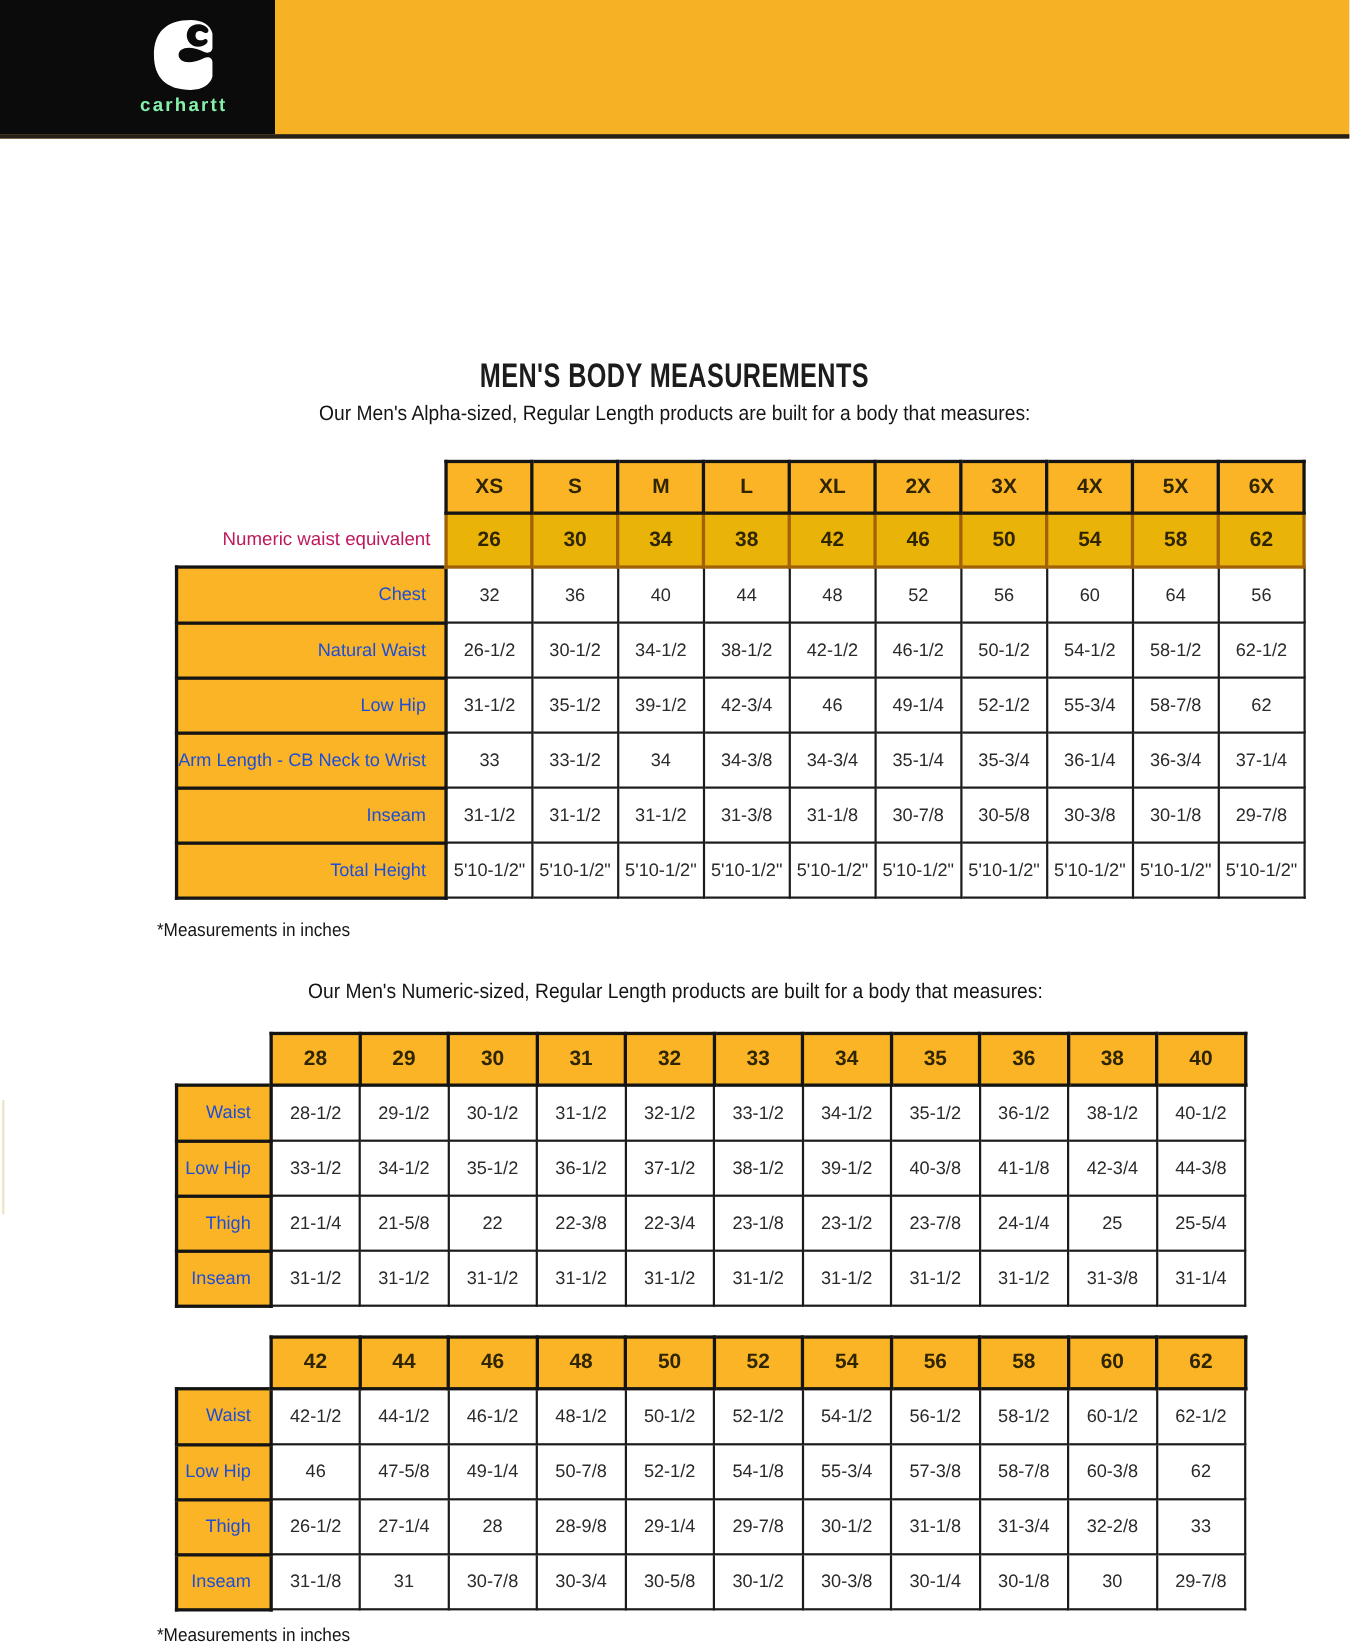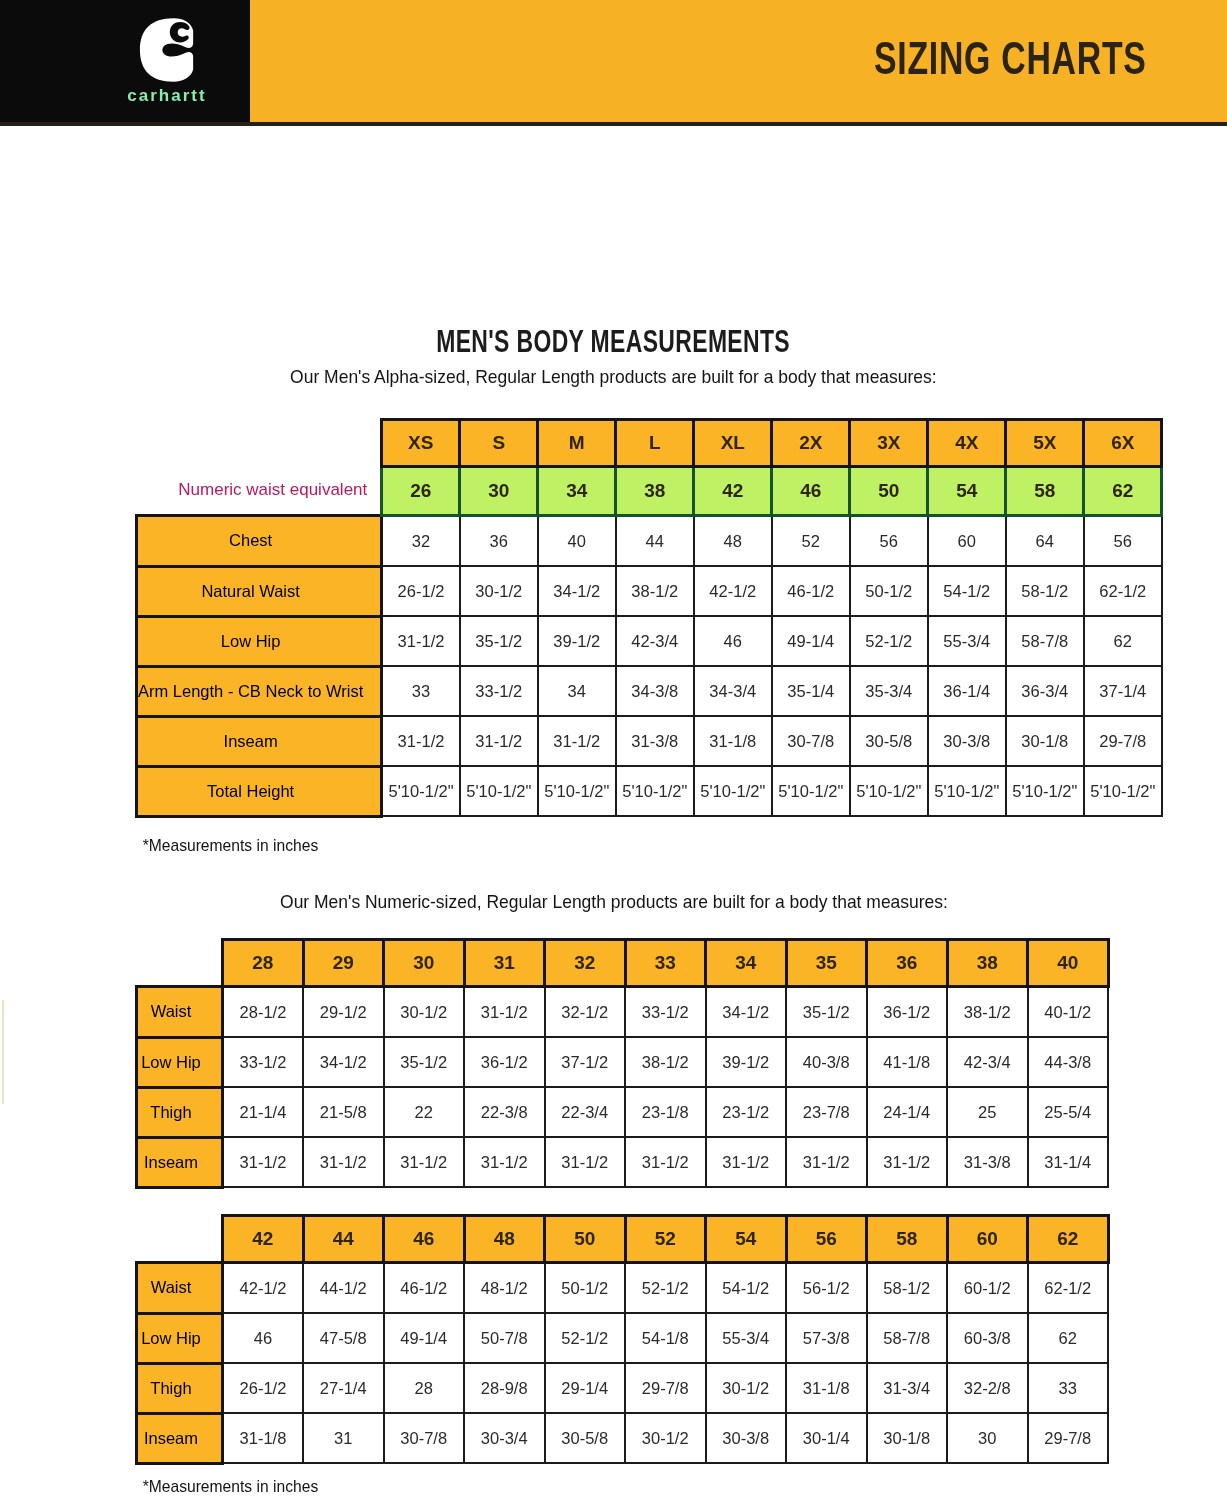--- a/index.html
+++ b/index.html
@@ -23,30 +23,30 @@
            font-weight:bold;font-size:31px;line-height:1;color:#1c1c1c;letter-spacing:0.5px;}
   .subtitle{position:absolute;left:0;width:100%;text-align:center;font-size:19px;color:#141414;}
   .subtitle-1{top:366px;}
   .subtitle-2{top:891px;}
   .cond-md{display:inline-block;transform:scaleX(0.92);transform-origin:center;}
   .footnote{position:absolute;left:135px;font-size:17px;color:#141414;}
   .footnote-1{top:836px;}
   .footnote-2{top:1477px;}
 
   
-  .t{position:absolute;border-collapse:collapse;table-layout:fixed;}
+  .t{position:absolute;border-collapse:collapse;table-layout:fixed;margin-left:24px;}
   .t td{text-align:center;vertical-align:middle;white-space:nowrap;
         font-size:16.5px;color:#2a2a2a;padding:0;}
   .t td.val{border:2px solid #1b1b1b;background:#fff;height:48px;}
-  .t td.gold-val{border:3px solid #14532d;background:#bef264;font-weight:bold;
+  .t td.gold-val{border:3px solid #a16207;background:#eab308;font-weight:bold;
                  font-size:19px;color:#2f2500;height:46px;}
   .t td.size-h{border:3px solid #141414;background:#FBB425;font-weight:bold;
                font-size:19px;color:#2f2500;height:44px;}
-  .t td.row-label{border:3px solid #141414;background:#FBB425;
-                  padding-right:17px;color:#000000;font-size:16.5px;}
+  .t td.row-label{border:3px solid #141414;background:#FBB425;text-align:right;
+                  padding-right:17px;color:#1d4ed8;font-size:16.5px;}
   .t td.plain{border:none;background:transparent;}
   .t td.plain-label{text-align:right;padding-right:13px;font-size:17px;color:#be185d;}
   .t-alpha{left:135px;top:418px;}
   .t-alpha col.label-col{width:235px;} .t-alpha col.data-col{width:78px;}
   .t-num col.label-col{width:86px;}   .t-num col.data-col{width:80.5px;}
   .t-num-1{left:135px;top:938px;}
   .t-num-2{left:135px;top:1214px;}
 
   .artifact{position:absolute;left:2px;top:1000px;width:2px;height:104px;background:#eae5c2;}
 </style>
@@ -55,23 +55,20 @@
 
 <div class="page">
 
   <header class="band">
     <div class="logo-box">
       <svg width="56" height="66" viewBox="0 0 60 70" aria-hidden="true">
         <path fill="#ffffff" d="M37,1 C13,1 1,13 1,35 C1,57 13,69 37,69 C48,69 56,64 58,56 L58,42 C58,38 54,36 50,38 C44,41 39,42 35,42 C29,42 25,39 25,35 C25,31 29,28 35,28 C39,28 44,29 50,32 C54,34 58,32 58,28 L58,14 C56,6 48,1 37,1 Z"></path>
         <path fill="#0b0b0b" d="M44,5 C37,5 33,10 33,16 C33,22 38,27 44,27 C47.5,27 50.5,25.5 52.5,23.5 C54.5,21.5 52.5,18.5 50,19.8 C46,21.8 41.5,20.5 41.5,16 C41.5,11.5 46,10.5 49.2,12.8 C52,14.8 55.2,12.5 53.8,9.8 C52,6.5 48,5 44,5 Z"></path>
       </svg>
       <div class="brand">carhartt</div>
-    </div>
-    <div class="band-title">
-      <span class="cond-xl">SIZING CHARTS</span>
     </div>
   </header>
 
   <div class="main-title">
     <span class="cond-lg">MEN'S BODY MEASUREMENTS</span>
   </div>
 
   <div class="subtitle subtitle-1">
     <span class="cond-md">Our Men's Alpha-sized, Regular Length products are built for a body that measures:</span>
   </div>

